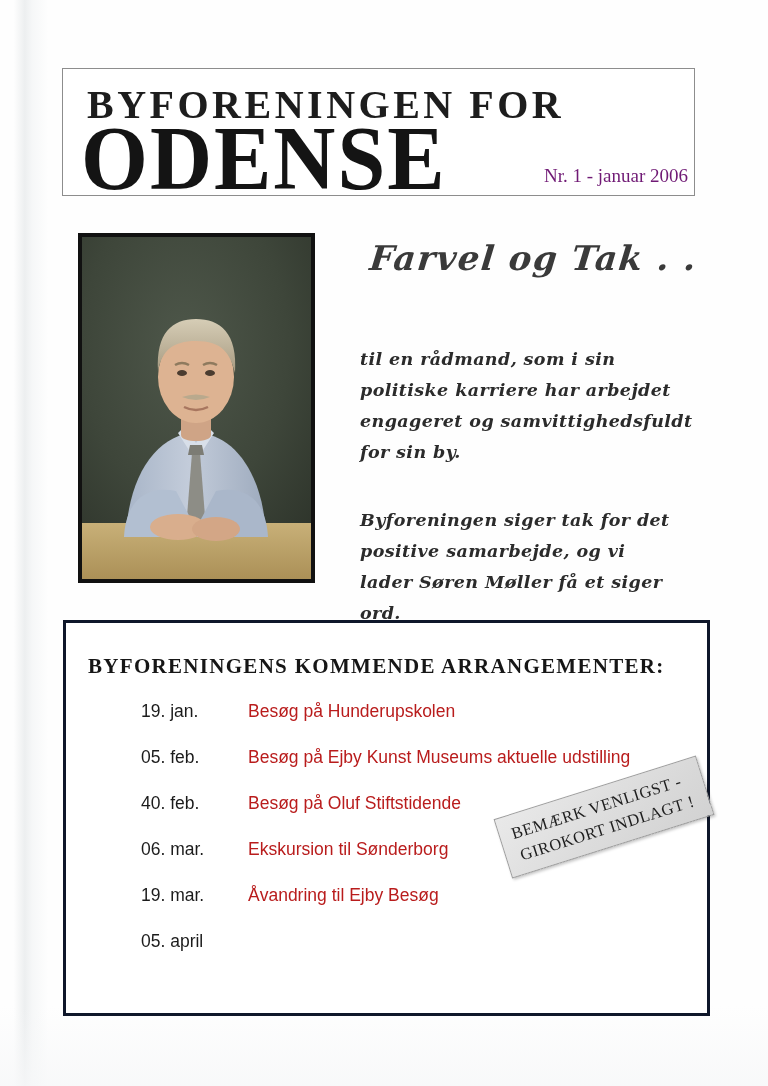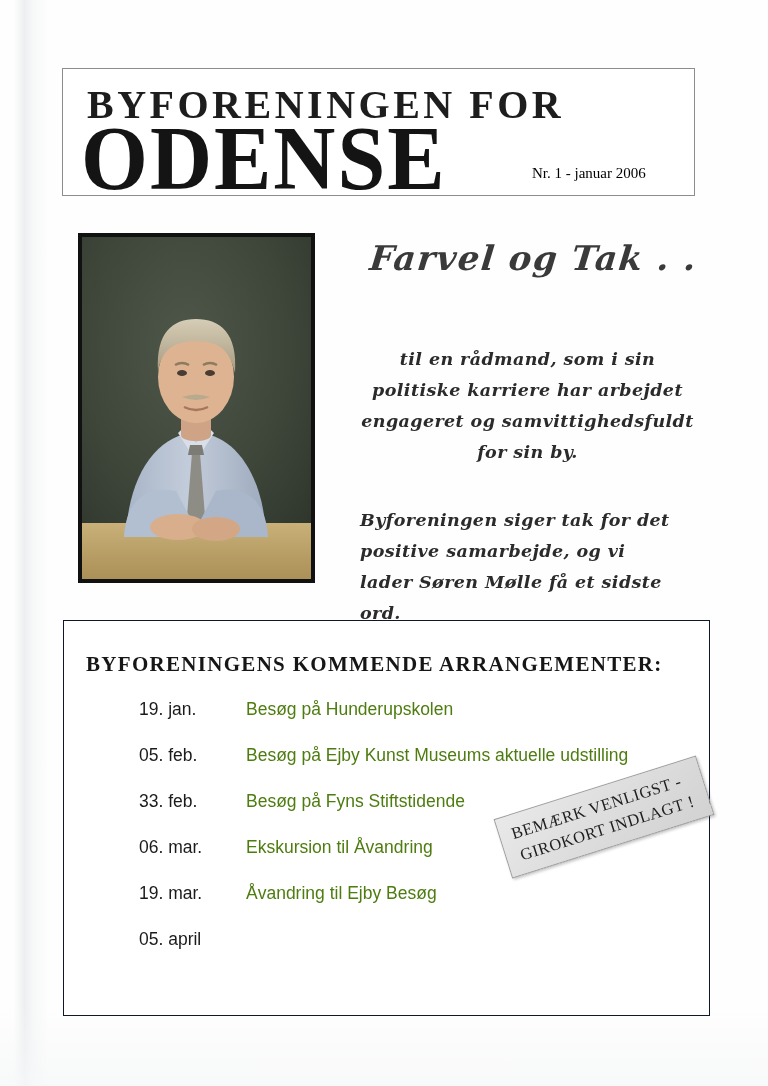--- a/index.html
+++ b/index.html
@@ -79,25 +79,25 @@
     font-size: 86px;
     line-height: 86px;
     letter-spacing: 2px;
     color: #141414;
     white-space: nowrap;
     transform: scaleY(1.06);
     transform-origin: left top;
   }
   .masthead-issue {
     position: absolute;
-    left: 469px;
+    left: 481px;
     top: 96px;
     font-family: "Liberation Serif", "DejaVu Serif", serif;
-    font-size: 15px;
-    color: #000000;
+    font-size: 19px;
+    color: #701a75;
     white-space: nowrap;
   }
 
   
   .portrait {
     position: absolute;
     left: 78px;
     top: 233px;
     width: 237px;
     height: 350px;
@@ -130,21 +130,21 @@
   .editorial-para {
     font-family: "DejaVu Serif", "Liberation Serif", serif;
     font-style: italic;
     font-weight: bold;
     font-size: 17.5px;
     line-height: 31px;
     letter-spacing: 0.4px;
     color: #2b2b2b;
     margin: 0;
   }
-  .para-one { margin-top: 66px; width: 335px; text-align: center; }
+  .para-one { margin-top: 66px; width: 335px; }
   .para-two { margin-top: 37px; width: 318px; }
   .editorial-closing {
     font-family: "DejaVu Serif", "Liberation Serif", serif;
     font-style: italic;
     font-weight: bold;
     font-size: 17.5px;
     line-height: 31px;
     letter-spacing: 0.4px;
     color: #2b2b2b;
     margin: 0;
@@ -152,21 +152,21 @@
     width: 318px;
   }
 
   
   .events-box {
     position: absolute;
     left: 63px;
     top: 620px;
     width: 647px;
     height: 396px;
-    border: 1px solid #0f172a;
+    border: 3px solid #0f172a;
     box-sizing: border-box;
     background: #ffffff;
     padding-left: 18px;
   }
   .events-title {
     position: absolute;
     left: 22px;
     top: 31px;
     font-family: "Liberation Serif", "DejaVu Serif", serif;
     font-weight: bold;
@@ -191,21 +191,21 @@
     width: 107px;
     flex: 0 0 107px;
     font-family: "Liberation Sans", sans-serif;
     font-size: 17.5px;
     color: #1b1b1b;
     white-space: nowrap;
   }
   .event-name {
     font-family: "Liberation Sans", sans-serif;
     font-size: 17.5px;
-    color: #4d7c0f;
+    color: #b91c1c;
     white-space: nowrap;
   }
 
   
   .notice-sticker {
     position: absolute;
     left: 498px;
     top: 786px;
     width: 212px;
     height: 62px;
@@ -292,42 +292,42 @@
       <path d="M186 300 C184 262 162 248 134 254 L118 284 L132 300 Z" fill="#aab7ca"></path>
 
       <ellipse cx="96" cy="290" rx="28" ry="13" fill="#d9ae8d"></ellipse>
       <ellipse cx="134" cy="292" rx="24" ry="12" fill="#d3a686"></ellipse>
     </svg>
   </div>
 
   <div class="editorial">
     <div class="headline-script">Farvel og Tak . .</div>
     <p class="editorial-para para-one">til en rådmand, som i sin politiske karriere har arbejdet engageret og samvittighedsfuldt for sin by.</p>
-    <p class="editorial-para para-two">Byforeningen siger tak for det positive samarbejde, og vi lader Søren Mølle få et sidste ord.</p>
+    <p class="editorial-para para-two">Byforeningen siger tak for det positive samarbejde, og vi lader Søren Møller få et siger ord.</p>
     <p class="editorial-closing">Læs det på side 3</p>
   </div>
 
   <div class="events-box">
     <div class="events-title">BYFORENINGENS  KOMMENDE  ARRANGEMENTER:</div>
     <div class="events-list">
       <div class="event-row">
         <span class="event-date">19. jan.</span>
         <span class="event-name">Besøg på Hunderupskolen</span>
       </div>
       <div class="event-row">
         <span class="event-date">05. feb.</span>
         <span class="event-name">Besøg på Ejby Kunst Museums aktuelle udstilling</span>
       </div>
       <div class="event-row">
-        <span class="event-date">33. feb.</span>
-        <span class="event-name">Besøg på Fyns Stiftstidende</span>
+        <span class="event-date">40. feb.</span>
+        <span class="event-name">Besøg på Oluf Stiftstidende</span>
       </div>
       <div class="event-row">
         <span class="event-date">06. mar.</span>
-        <span class="event-name">Ekskursion til Åvandring</span>
+        <span class="event-name">Ekskursion til Sønderborg</span>
       </div>
       <div class="event-row">
         <span class="event-date">19. mar.</span>
         <span class="event-name">Åvandring til Ejby Besøg</span>
       </div>
       <div class="event-row">
         <span class="event-date">05. april</span>
       </div>
     </div>
   </div>

